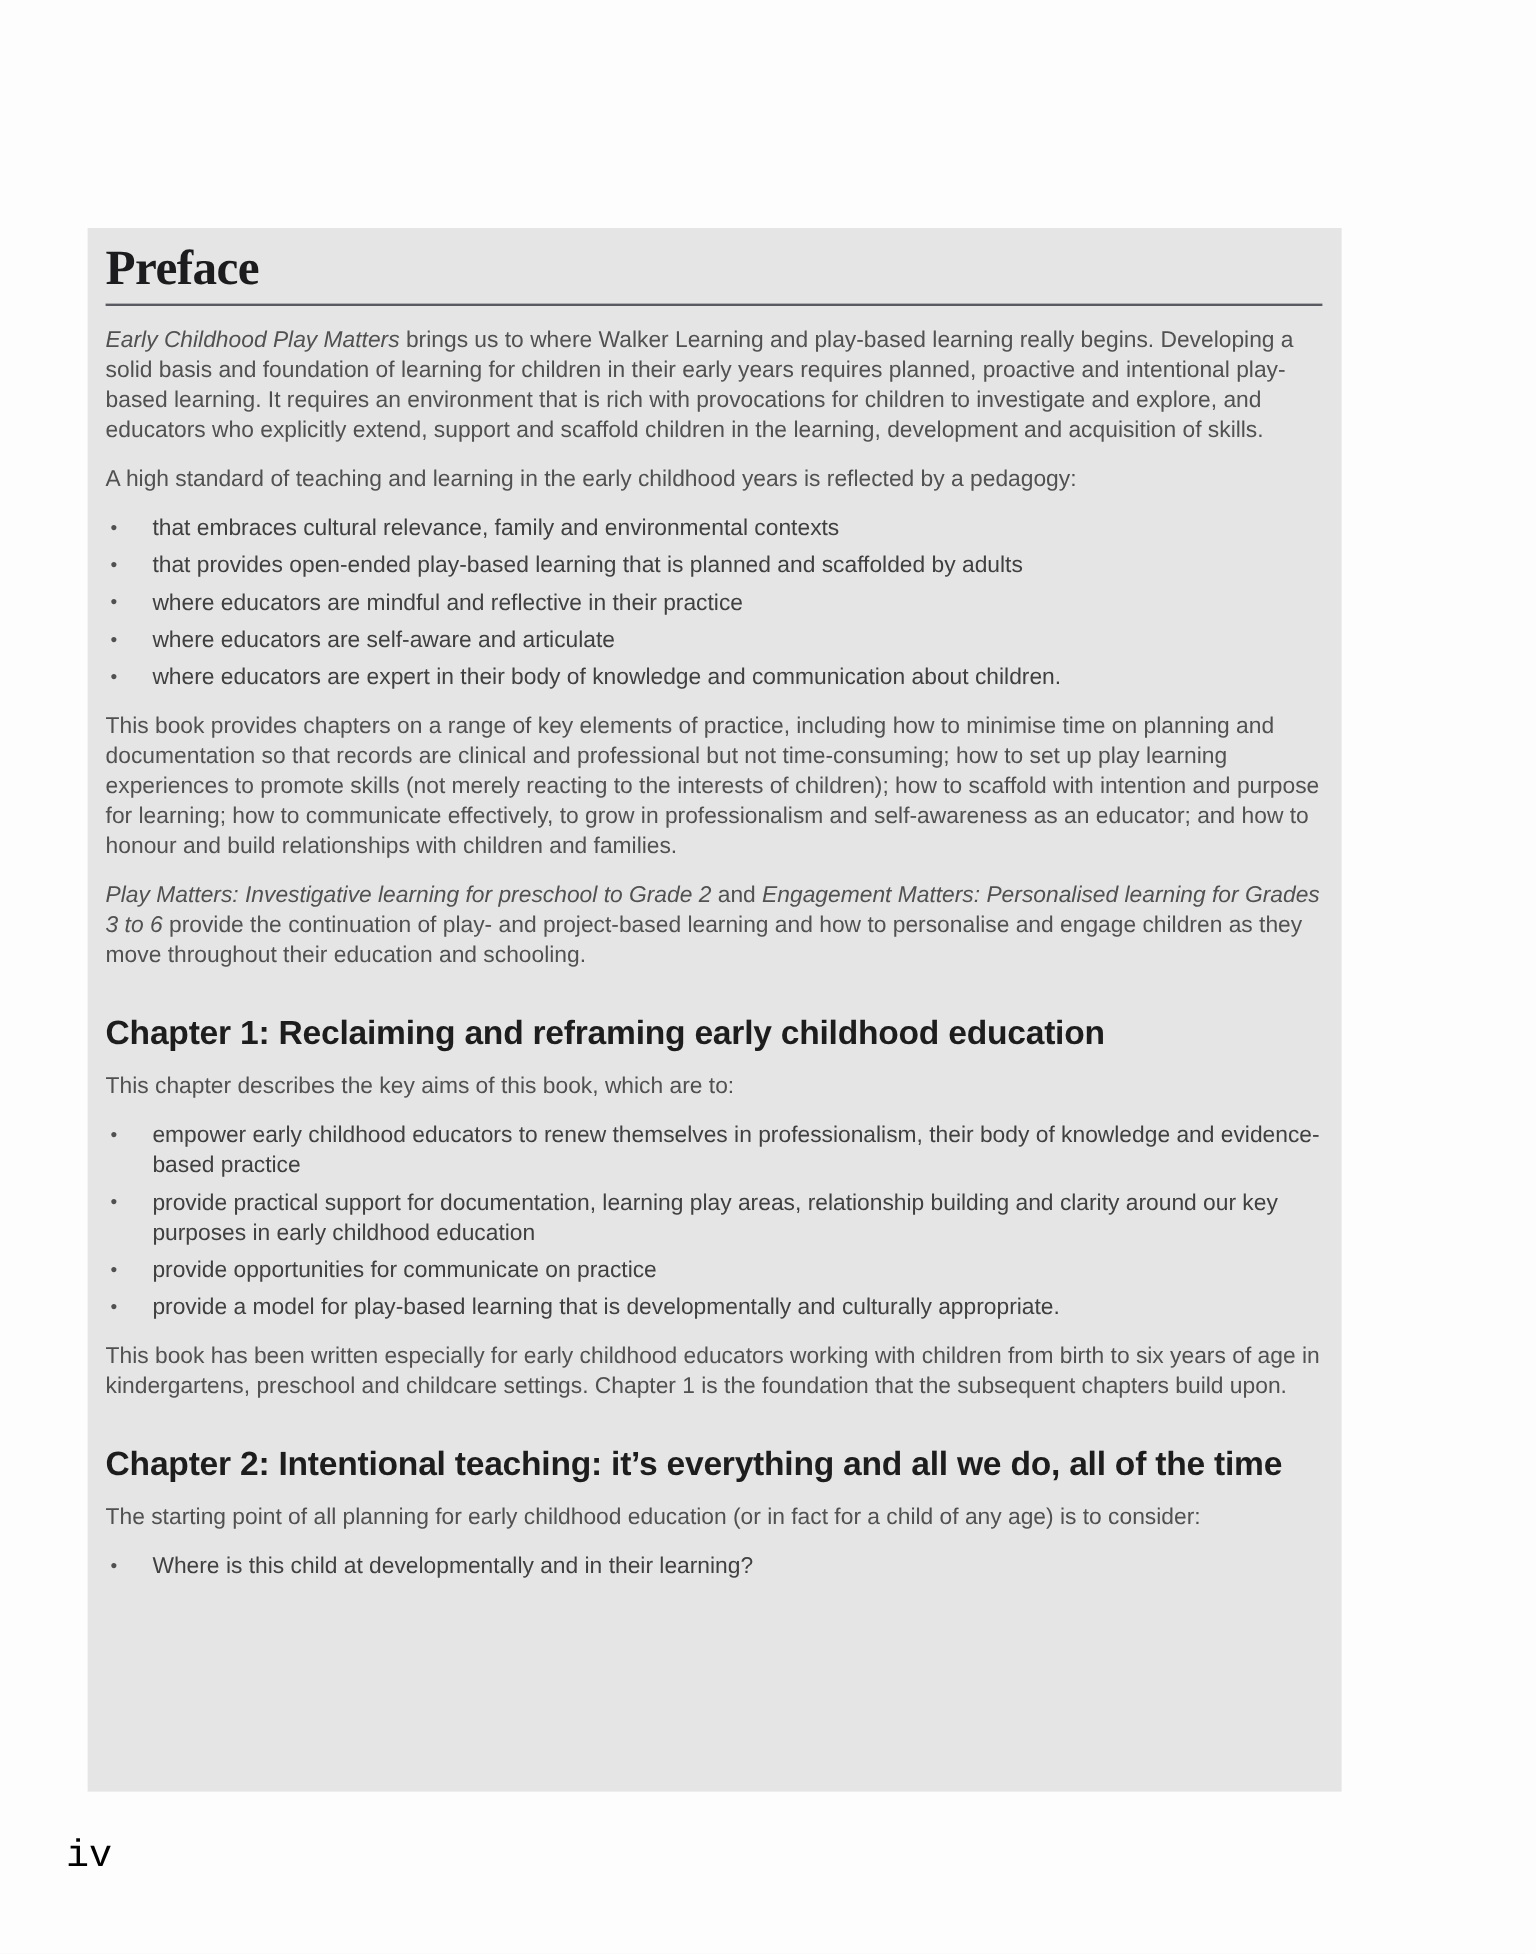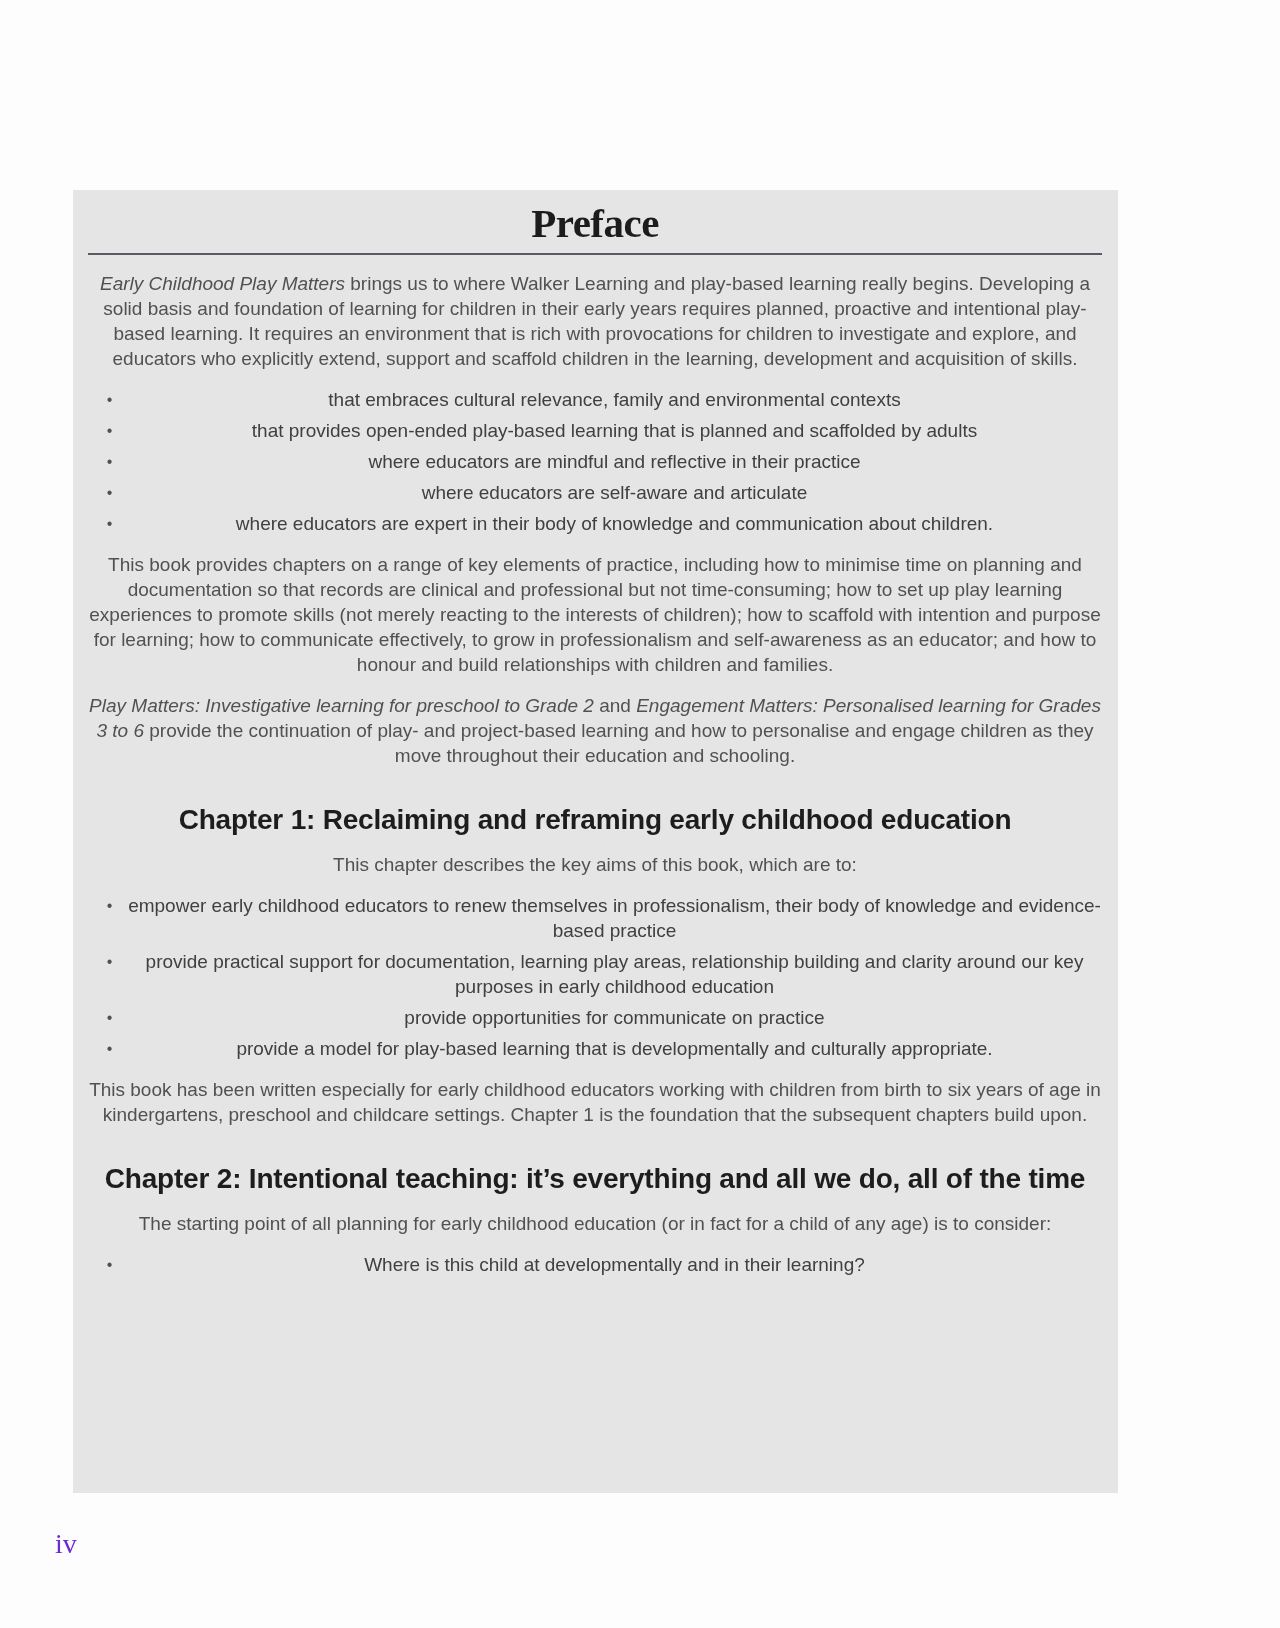--- a/index.html
+++ b/index.html
@@ -72,34 +72,35 @@
   .bullet-text {
     flex: 1;
     font-size: 19px;
     line-height: 25px;
     color: #404040;
   }
   .page-number {
     position: absolute;
     left: 55px;
     top: 1528px;
-    font-family: Liberation Serif, serif;
-    font-size: 28px;
-    color: #6d28d9;
+    font-family: Liberation Mono, monospace;
+    font-size: 32px;
+    color: #000000;
   }
 </style>
 </head>
 <body>
 
 <div class="page">
-  <div class="panel" style="background: rgb(230, 229, 229); text-align: center;">
+  <div class="panel" style="background: rgb(230, 229, 229);">
     <h1 class="page-title">Preface</h1>
     <div class="title-rule"></div>
     <div class="content">
         <p class="para"><em>Early Childhood Play Matters</em><span> brings us to where Walker Learning and play-based learning really begins. Developing a solid basis and foundation of learning for children in their early years requires planned, proactive and intentional play-based learning. It requires an environment that is rich with provocations for children to investigate and explore, and educators who explicitly extend, support and scaffold children in the learning, development and acquisition of skills.</span></p>
+        <p class="para"><span>A high standard of teaching and learning in the early childhood years is reflected by a pedagogy:</span></p>
         <div class="bullet-list">
           <div class="bullet-item">
             <span class="bullet-glyph">•</span>
             <span class="bullet-text"><span>that embraces cultural relevance, family and environmental contexts</span></span>
           </div>
           <div class="bullet-item">
             <span class="bullet-glyph">•</span>
             <span class="bullet-text"><span>that provides open-ended play-based learning that is planned and scaffolded by adults</span></span>
           </div>
           <div class="bullet-item">

